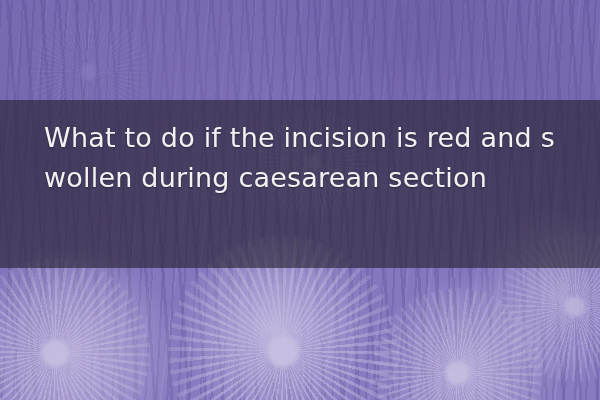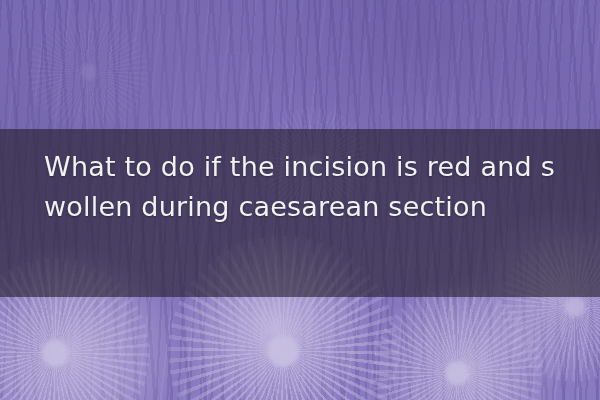--- a/index.html
+++ b/index.html
@@ -107,21 +107,20 @@
     position: absolute;
     left: 0;
     right: 0;
     top: 100px;
     height: 168px;
     background: rgba(38,33,46,0.62);
     display: flex;
     align-items: flex-start;
     box-sizing: border-box;
     padding: 18px 44px 0 44px;
-    margin-top: 29px;
   }
 
   .caption-text {
     color: #f2f2f2;
     font-family: "DejaVu Sans", sans-serif;
     font-size: 27px;
     line-height: 40px;
     letter-spacing: 0.2px;
     word-break: break-all;
     white-space: normal;

